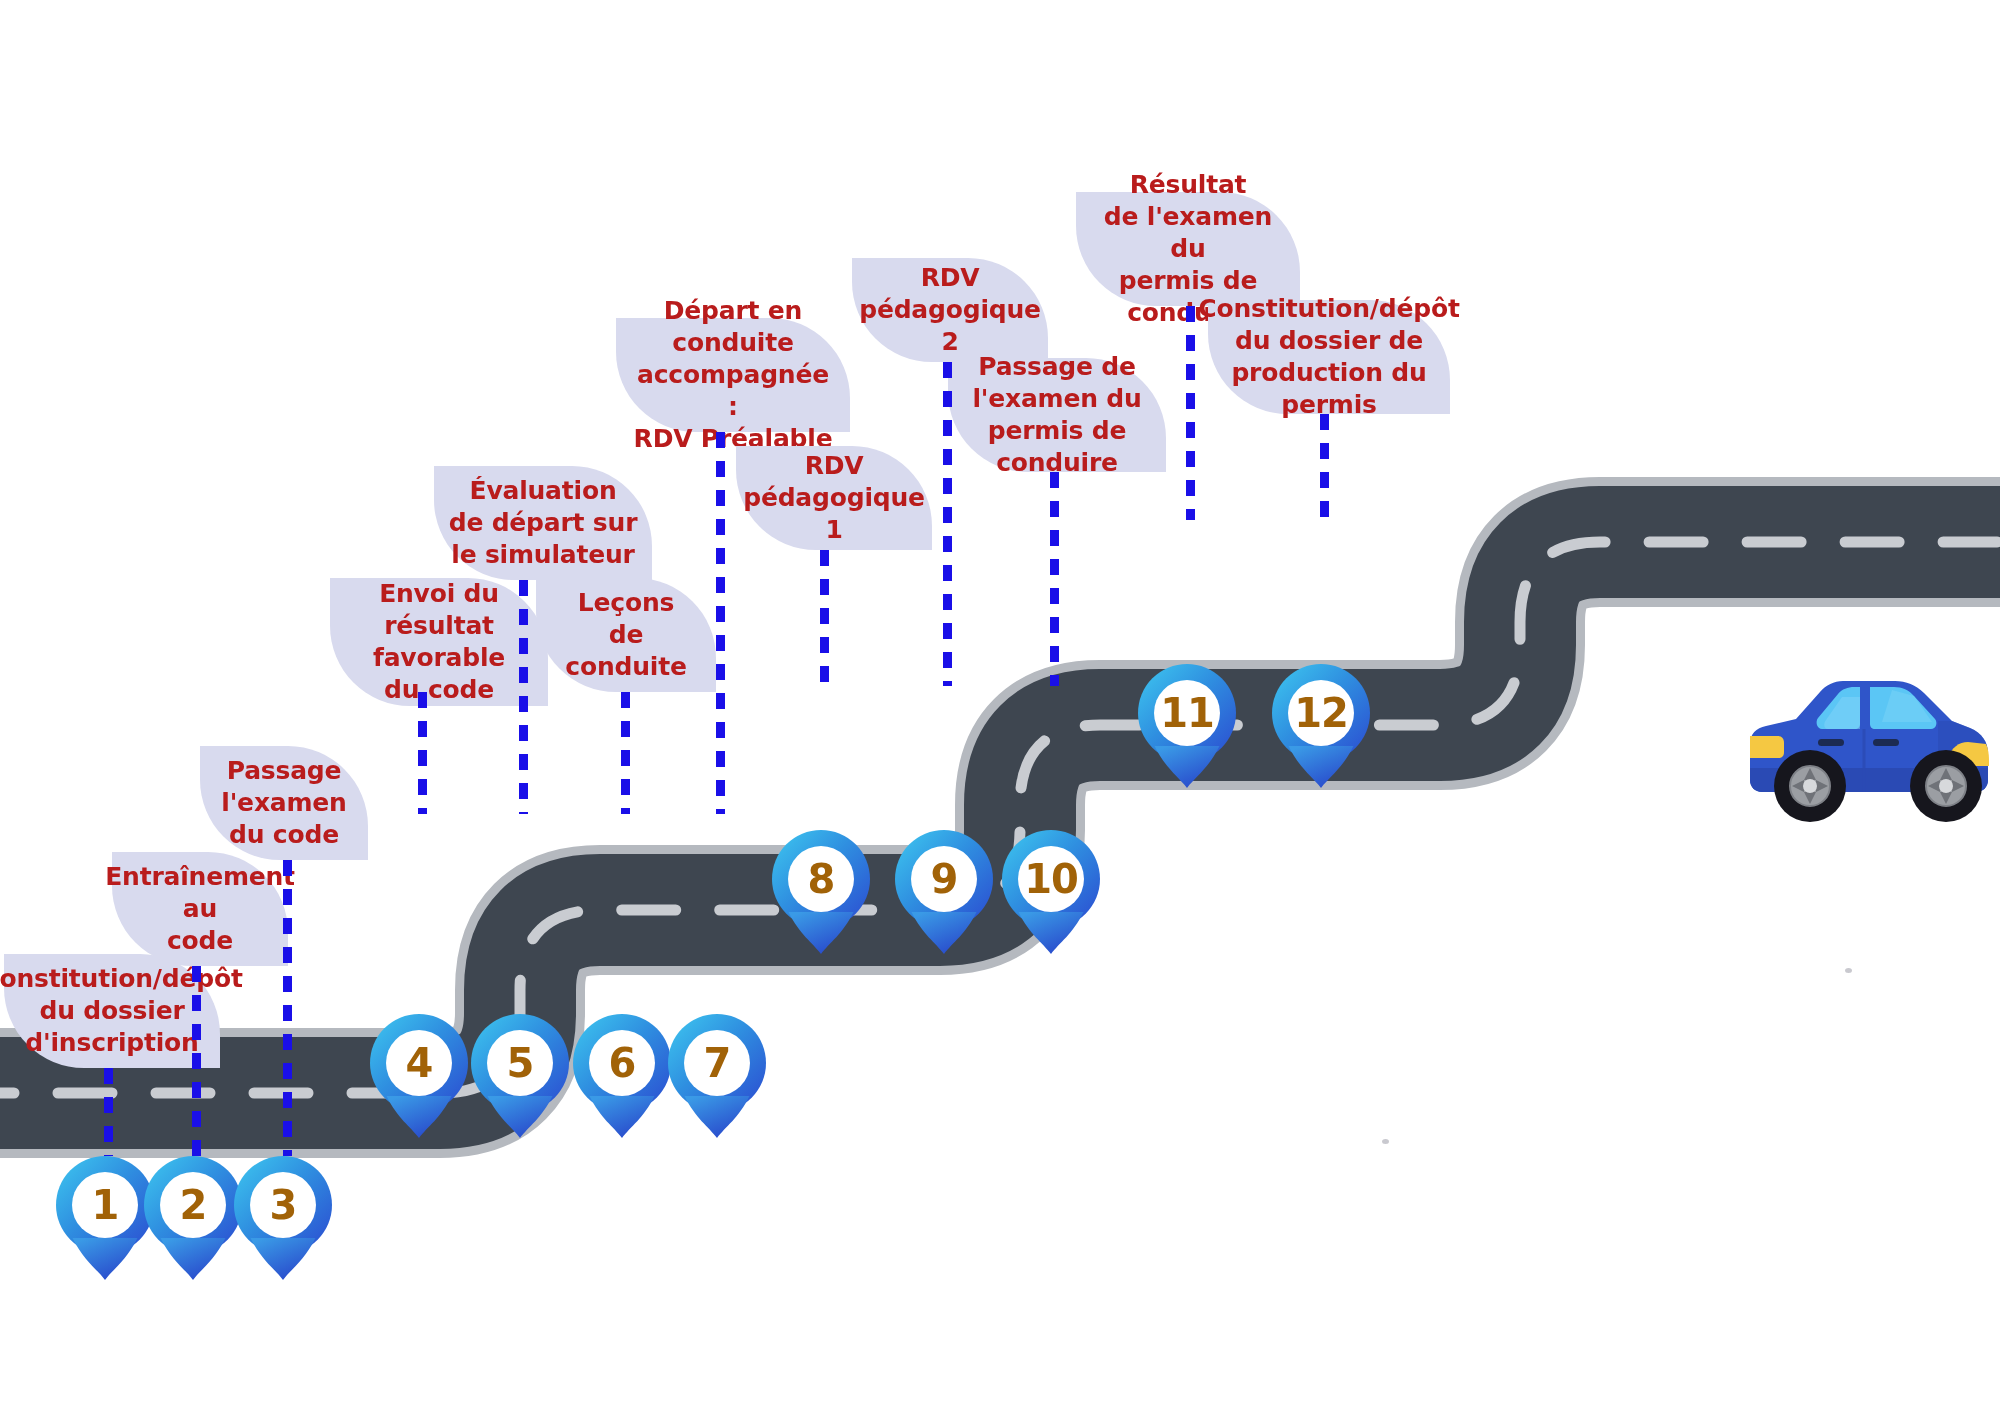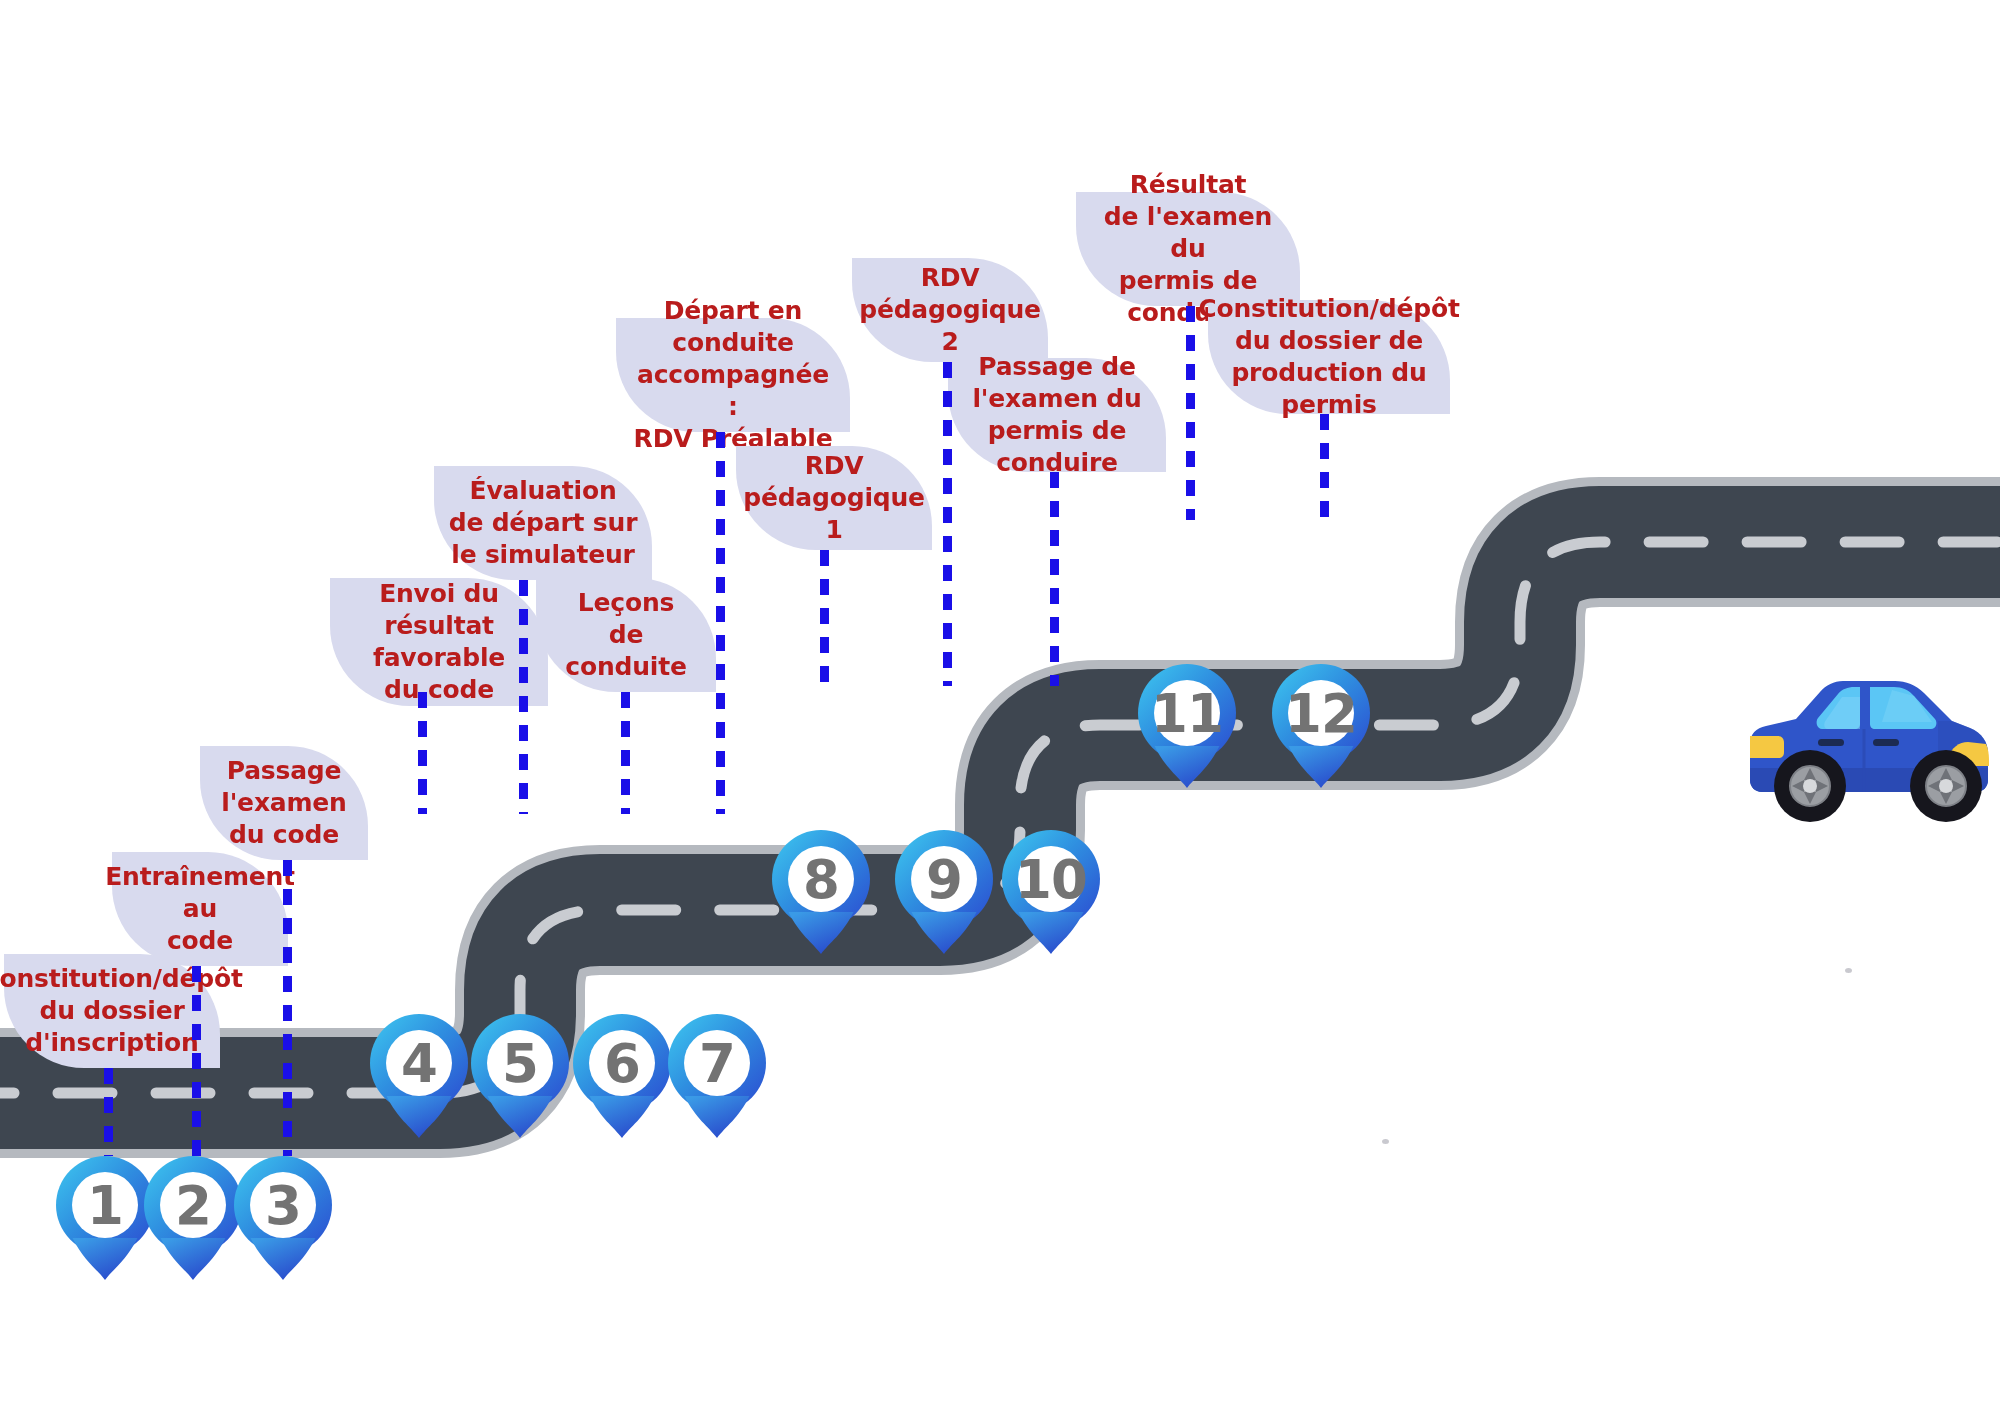--- a/index.html
+++ b/index.html
@@ -40,21 +40,21 @@
     background-size:9px 29px;
     background-repeat:repeat-y;
   }
 
   
   .pin{position:absolute;width:98px;height:124px;}
   .pin svg{display:block;width:98px;height:124px;}
   .pin .num{
     position:absolute;left:0;top:0;width:98px;height:98px;
     display:flex;align-items:center;justify-content:center;
-    color:#737373;font-weight:bold;font-size:53px;line-height:1;
+    color:#a16207;font-weight:bold;font-size:40px;line-height:1;
     letter-spacing:-1px;
   }
 
   
   #car{position:absolute;}
   #car svg{display:block;}
 
   .speck{position:absolute;background:#c9c9cf;border-radius:50%;}
 </style>
 </head>

